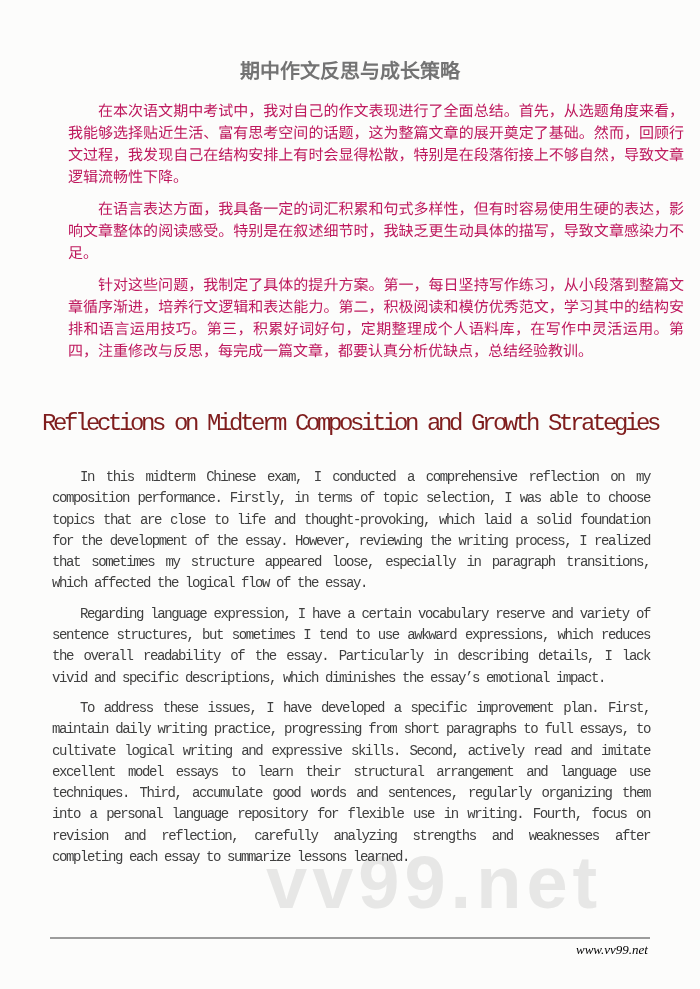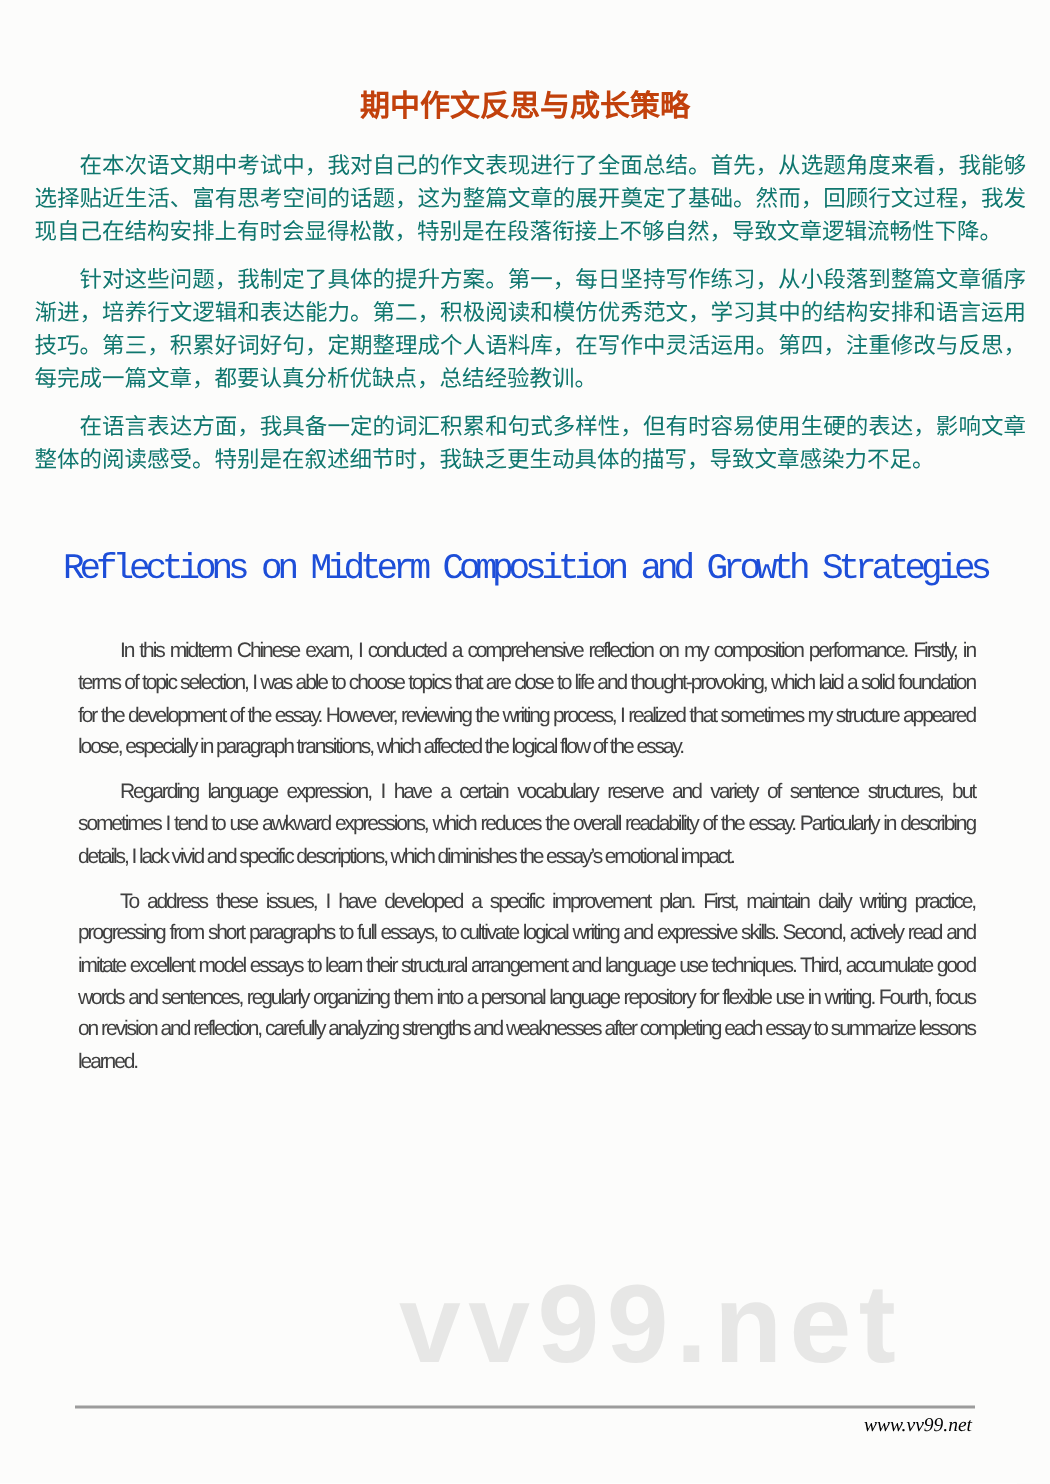--- a/index.html
+++ b/index.html
@@ -31,52 +31,52 @@
   .zh-title {
     position: relative;
     z-index: 1;
     margin: 0;
     padding-top: 57px;
     text-align: center;
     font-family: "Liberation Serif", serif;
     font-size: 20px;
     line-height: 28px;
     font-weight: bold;
-    color: #c2410c;
+    color: #737373;
   }
   p.zh {
     position: relative;
     z-index: 1;
-    margin: 10px 16px 0 23px; 
+    margin: 10px 16px 0 68px; 
     font-family: "Liberation Serif", serif;
     font-size: 15px;
     line-height: 22px;
-    color: #0f766e;
+    color: #be185d;
     text-align: justify;
     text-indent: 30px;
   }
   p.zh.first { margin-top: 15px; }
   .en-title {
     position: relative;
     z-index: 1;
     margin: 44px 0 0 0;
     text-align: center;
     font-family: "Liberation Mono", monospace;
     font-weight: normal;
     font-size: 24px;
     line-height: 36px;
     letter-spacing: -3.4px;
-    color: #1d4ed8;
+    color: #7f1d1d;
     white-space: nowrap;
   }
   p.en {
     position: relative;
     z-index: 1;
     margin: 9px 50px 0 52px;
-    font-family: Liberation Sans, sans-serif;
+    font-family: Liberation Mono, monospace;
     font-size: 14px;
     line-height: 21.3px;
     letter-spacing: -1.4px;
     color: #404040;
     text-align: justify;
     text-indent: 28px;
   }
   p.en.first { margin-top: 25px; }
   .footer-rule {
     position: absolute;
@@ -101,22 +101,22 @@
 </head>
 <body>
 
 <div class="page">
 
   <div class="watermark">vv99.net</div>
 
   <h1 class="zh-title">期中作文反思与成长策略</h1>
 
   <p class="zh first">在本次语文期中考试中，我对自己的作文表现进行了全面总结。首先，从选题角度来看，我能够选择贴近生活、富有思考空间的话题，这为整篇文章的展开奠定了基础。然而，回顾行文过程，我发现自己在结构安排上有时会显得松散，特别是在段落衔接上不够自然，导致文章逻辑流畅性下降。</p>
+  <p class="zh">在语言表达方面，我具备一定的词汇积累和句式多样性，但有时容易使用生硬的表达，影响文章整体的阅读感受。特别是在叙述细节时，我缺乏更生动具体的描写，导致文章感染力不足。</p>
   <p class="zh">针对这些问题，我制定了具体的提升方案。第一，每日坚持写作练习，从小段落到整篇文章循序渐进，培养行文逻辑和表达能力。第二，积极阅读和模仿优秀范文，学习其中的结构安排和语言运用技巧。第三，积累好词好句，定期整理成个人语料库，在写作中灵活运用。第四，注重修改与反思，每完成一篇文章，都要认真分析优缺点，总结经验教训。</p>
-  <p class="zh">在语言表达方面，我具备一定的词汇积累和句式多样性，但有时容易使用生硬的表达，影响文章整体的阅读感受。特别是在叙述细节时，我缺乏更生动具体的描写，导致文章感染力不足。</p>
 
   <h2 class="en-title">Reflections on Midterm Composition and Growth Strategies</h2>
 
   <p class="en first">In this midterm Chinese exam, I conducted a comprehensive reflection on my composition performance. Firstly, in terms of topic selection, I was able to choose topics that are close to life and thought-provoking, which laid a solid foundation for the development of the essay. However, reviewing the writing process, I realized that sometimes my structure appeared loose, especially in paragraph transitions, which affected the logical flow of the essay.</p>
   <p class="en">Regarding language expression, I have a certain vocabulary reserve and variety of sentence structures, but sometimes I tend to use awkward expressions, which reduces the overall readability of the essay. Particularly in describing details, I lack vivid and specific descriptions, which diminishes the essay’s emotional impact.</p>
   <p class="en">To address these issues, I have developed a specific improvement plan. First, maintain daily writing practice, progressing from short paragraphs to full essays, to cultivate logical writing and expressive skills. Second, actively read and imitate excellent model essays to learn their structural arrangement and language use techniques. Third, accumulate good words and sentences, regularly organizing them into a personal language repository for flexible use in writing. Fourth, focus on revision and reflection, carefully analyzing strengths and weaknesses after completing each essay to summarize lessons learned.</p>
 
   <div class="footer-rule"></div>
   <div class="footer-url">www.vv99.net</div>
 

